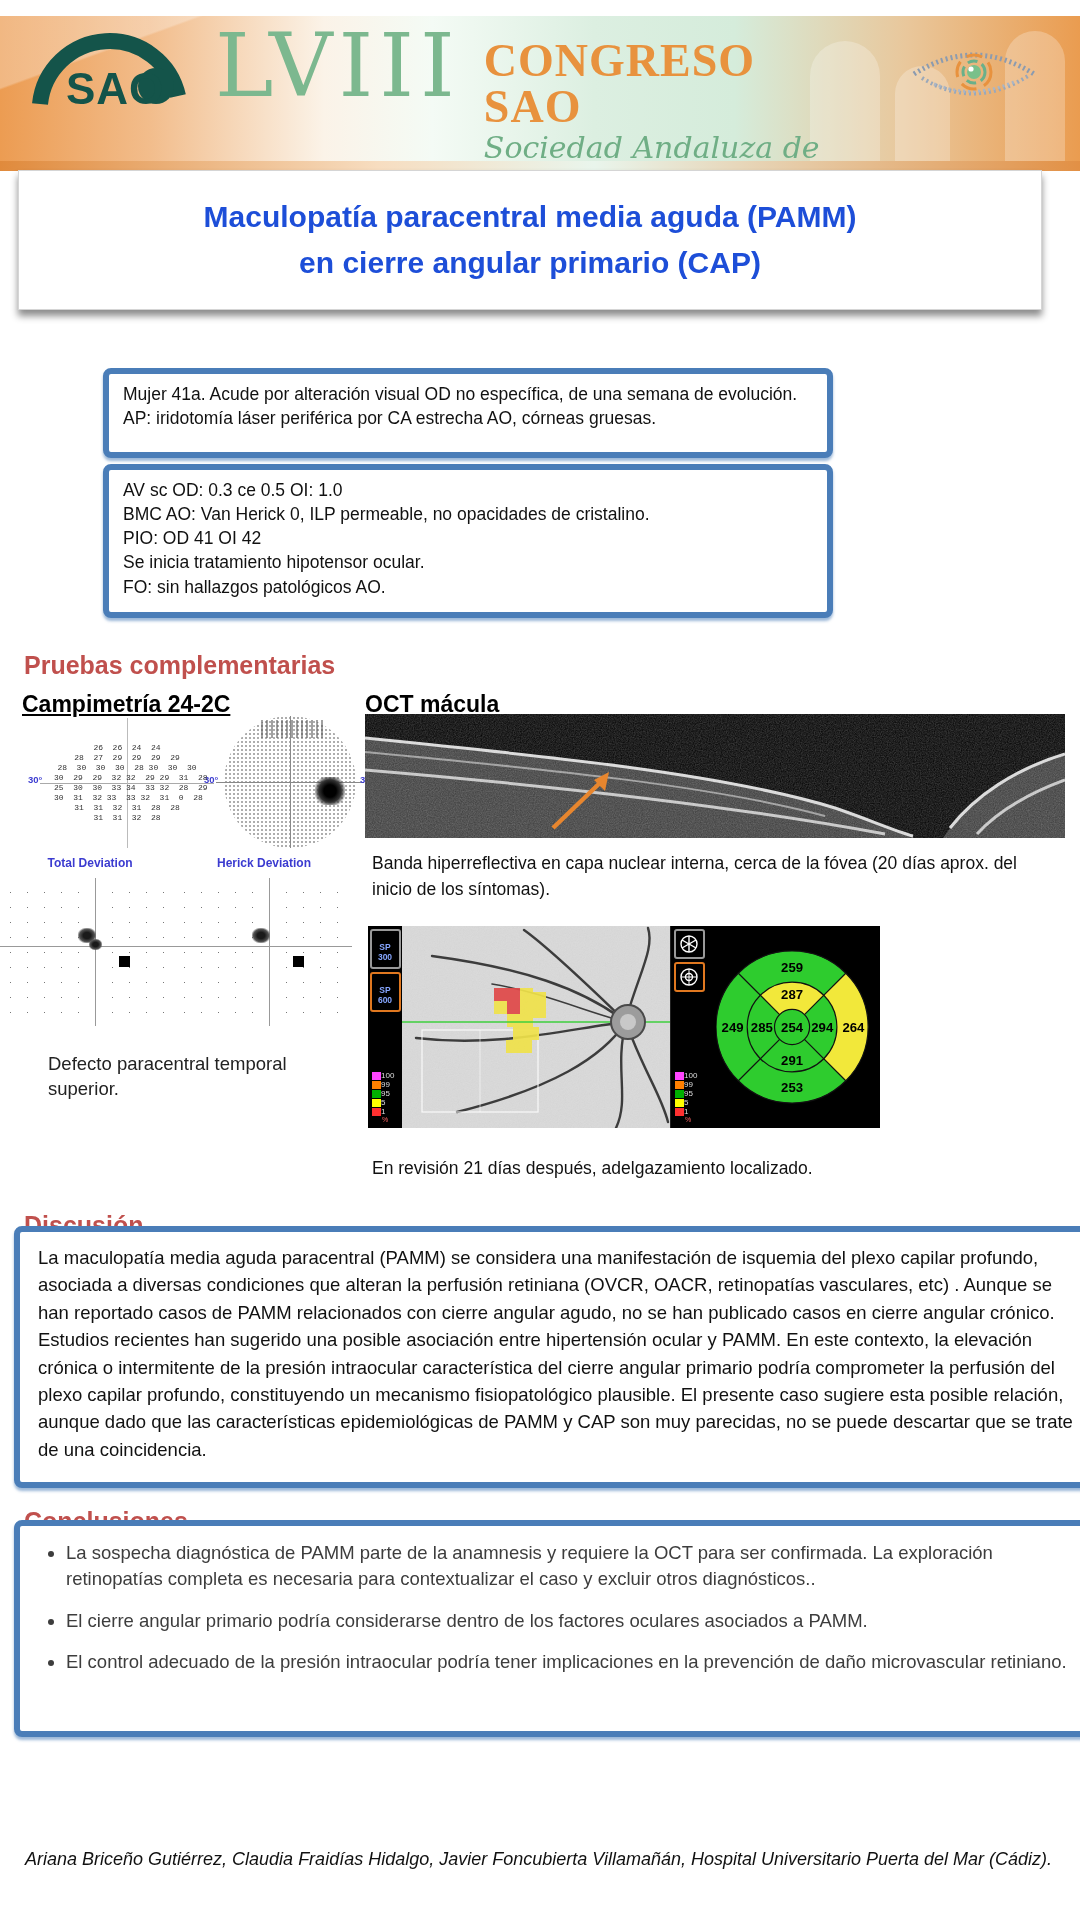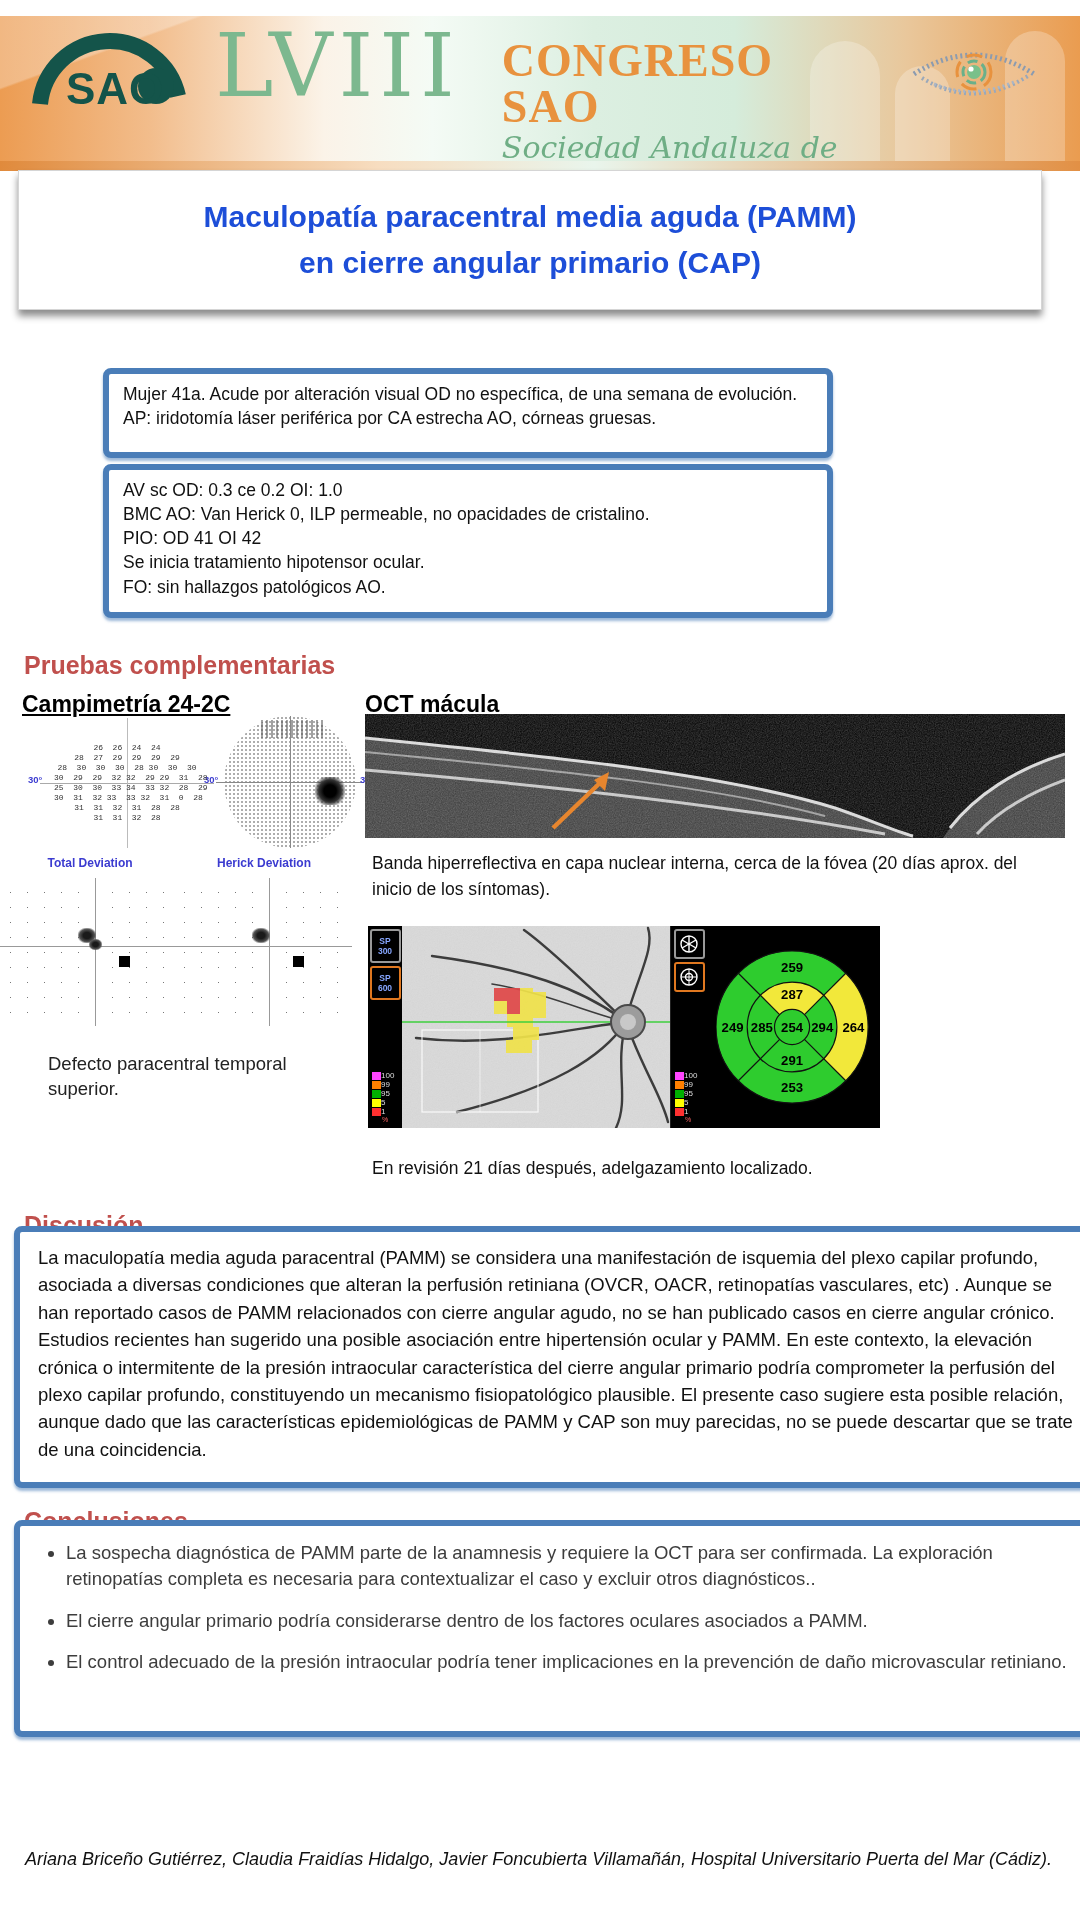--- a/index.html
+++ b/index.html
@@ -18,21 +18,21 @@
   .arch.a1{left:810px;width:70px;height:120px;}
   .arch.a2{left:895px;width:55px;height:95px;}
   .arch.a3{left:1005px;width:60px;height:130px;}
   .mountain{position:absolute;left:0;top:0;width:260px;height:145px;opacity:.35;
     background:linear-gradient(160deg,rgba(255,255,255,.8) 0 30%,transparent 31%);}
   .sao-logo{position:absolute;left:28px;top:14px;width:170px;height:90px;}
   .sao-arc{position:absolute;left:0;top:0;width:170px;height:90px;}
   .sao-text{position:absolute;left:38px;top:34px;font-size:44px;font-weight:bold;
     color:#14544a;letter-spacing:1px;font-family:"Liberation Sans",sans-serif;}
   .banner-center{position:absolute;left:215px;top:8px;width:650px;text-align:center;}
-  .banner-top{display:flex;align-items:flex-start;justify-content:center;gap:18px;}
+  .banner-top{display:flex;align-items:flex-start;justify-content:center;}
   .numeral{font-family:"DejaVu Serif",serif;font-size:88px;line-height:.95;
     color:#7cb88f;letter-spacing:6px;}
   .congress-col{text-align:left;padding-top:14px;margin-left:23px;}
   .congress-title{font-family:"Liberation Serif",serif;font-weight:bold;
     font-size:46px;color:#e8923e;letter-spacing:1px;line-height:1;}
   .congress-society{font-family:"DejaVu Serif",serif;font-style:italic;
     font-size:30px;color:#6fae85;line-height:1.2;}
   .congress-venue{font-family:"DejaVu Serif",serif;font-size:22px;color:#e29243;
     margin-top:2px;}
   .eye-logo{position:absolute;right:36px;top:18px;width:140px;height:72px;}
@@ -102,21 +102,21 @@
     line-height:1.5;color:#111;}
   .defecto-caption{position:absolute;left:48px;top:1052px;width:280px;font-size:18.5px;
     line-height:1.35;color:#222;}
 
   
   .fundus-panel{position:absolute;left:368px;top:926px;width:512px;height:202px;
     background:#000;display:flex;}
   .fp-left{width:34px;position:relative;flex:none;}
   .sp-btn{width:27px;height:25px;border:2px solid #999;border-radius:3px;background:#000;
     color:#86a6ff;font-size:8.5px;font-weight:bold;text-align:center;line-height:1.2;
-    margin:3px auto 2px auto;padding-top:5px;}
+    margin:3px auto 2px auto;padding-top:11px;}
   .sp-btn.orange{border-color:#e07820;}
   .sig-scale{position:absolute;bottom:5px;left:4px;}
   .sig-row{display:flex;align-items:center;gap:0;height:9px;}
   .sig-swatch{width:9px;height:8px;display:inline-block;flex:none;}
   .sig-label{font-size:8px;color:#ddd;line-height:1;}
   .sig-pct{font-size:7px;color:#f66;margin-left:10px;}
   .fp-fundus{width:268px;height:202px;position:relative;flex:none;}
   .fp-mid{width:36px;position:relative;flex:none;border-left:1px solid #222;}
   .wheel-box{width:27px;height:26px;border:2px solid #999;border-radius:3px;background:#000;
     margin:3px auto 2px auto;display:flex;align-items:center;justify-content:center;}
@@ -179,21 +179,21 @@
   <section class="title-card">
     <div class="title-line">Maculopatía paracentral media aguda (PAMM)</div>
     <div class="title-line">en cierre angular primario (CAP)</div>
   </section>
 
   <section class="blue-box case-box-1">
       <div>Mujer 41a. Acude por alteración visual OD no específica, de una semana de evolución.</div>
       <div>AP: iridotomía láser periférica por CA estrecha AO, córneas gruesas.</div>
     </section>
   <section class="blue-box case-box-2">
-      <div>AV sc  OD: 0.3 ce 0.2  OI: 1.0</div>
+      <div>AV sc  OD: 0.3 ce 0.5  OI: 1.0</div>
       <div>BMC AO: Van Herick 0, ILP permeable, no opacidades de cristalino.</div>
       <div>PIO: OD 41  OI 42</div>
       <div>Se inicia tratamiento hipotensor ocular.</div>
       <div>FO: sin hallazgos patológicos AO.</div>
     </section>
 
   <h2 class="sec-heading" style="left:24px;top:630px;">Pruebas complementarias</h2>
   <h3 class="sub-heading" style="left:22px;top:668px;">Campimetría 24-2C</h3>
   <h3 class="sub-heading" style="left:365px;top:668px;">OCT mácula</h3>
 

